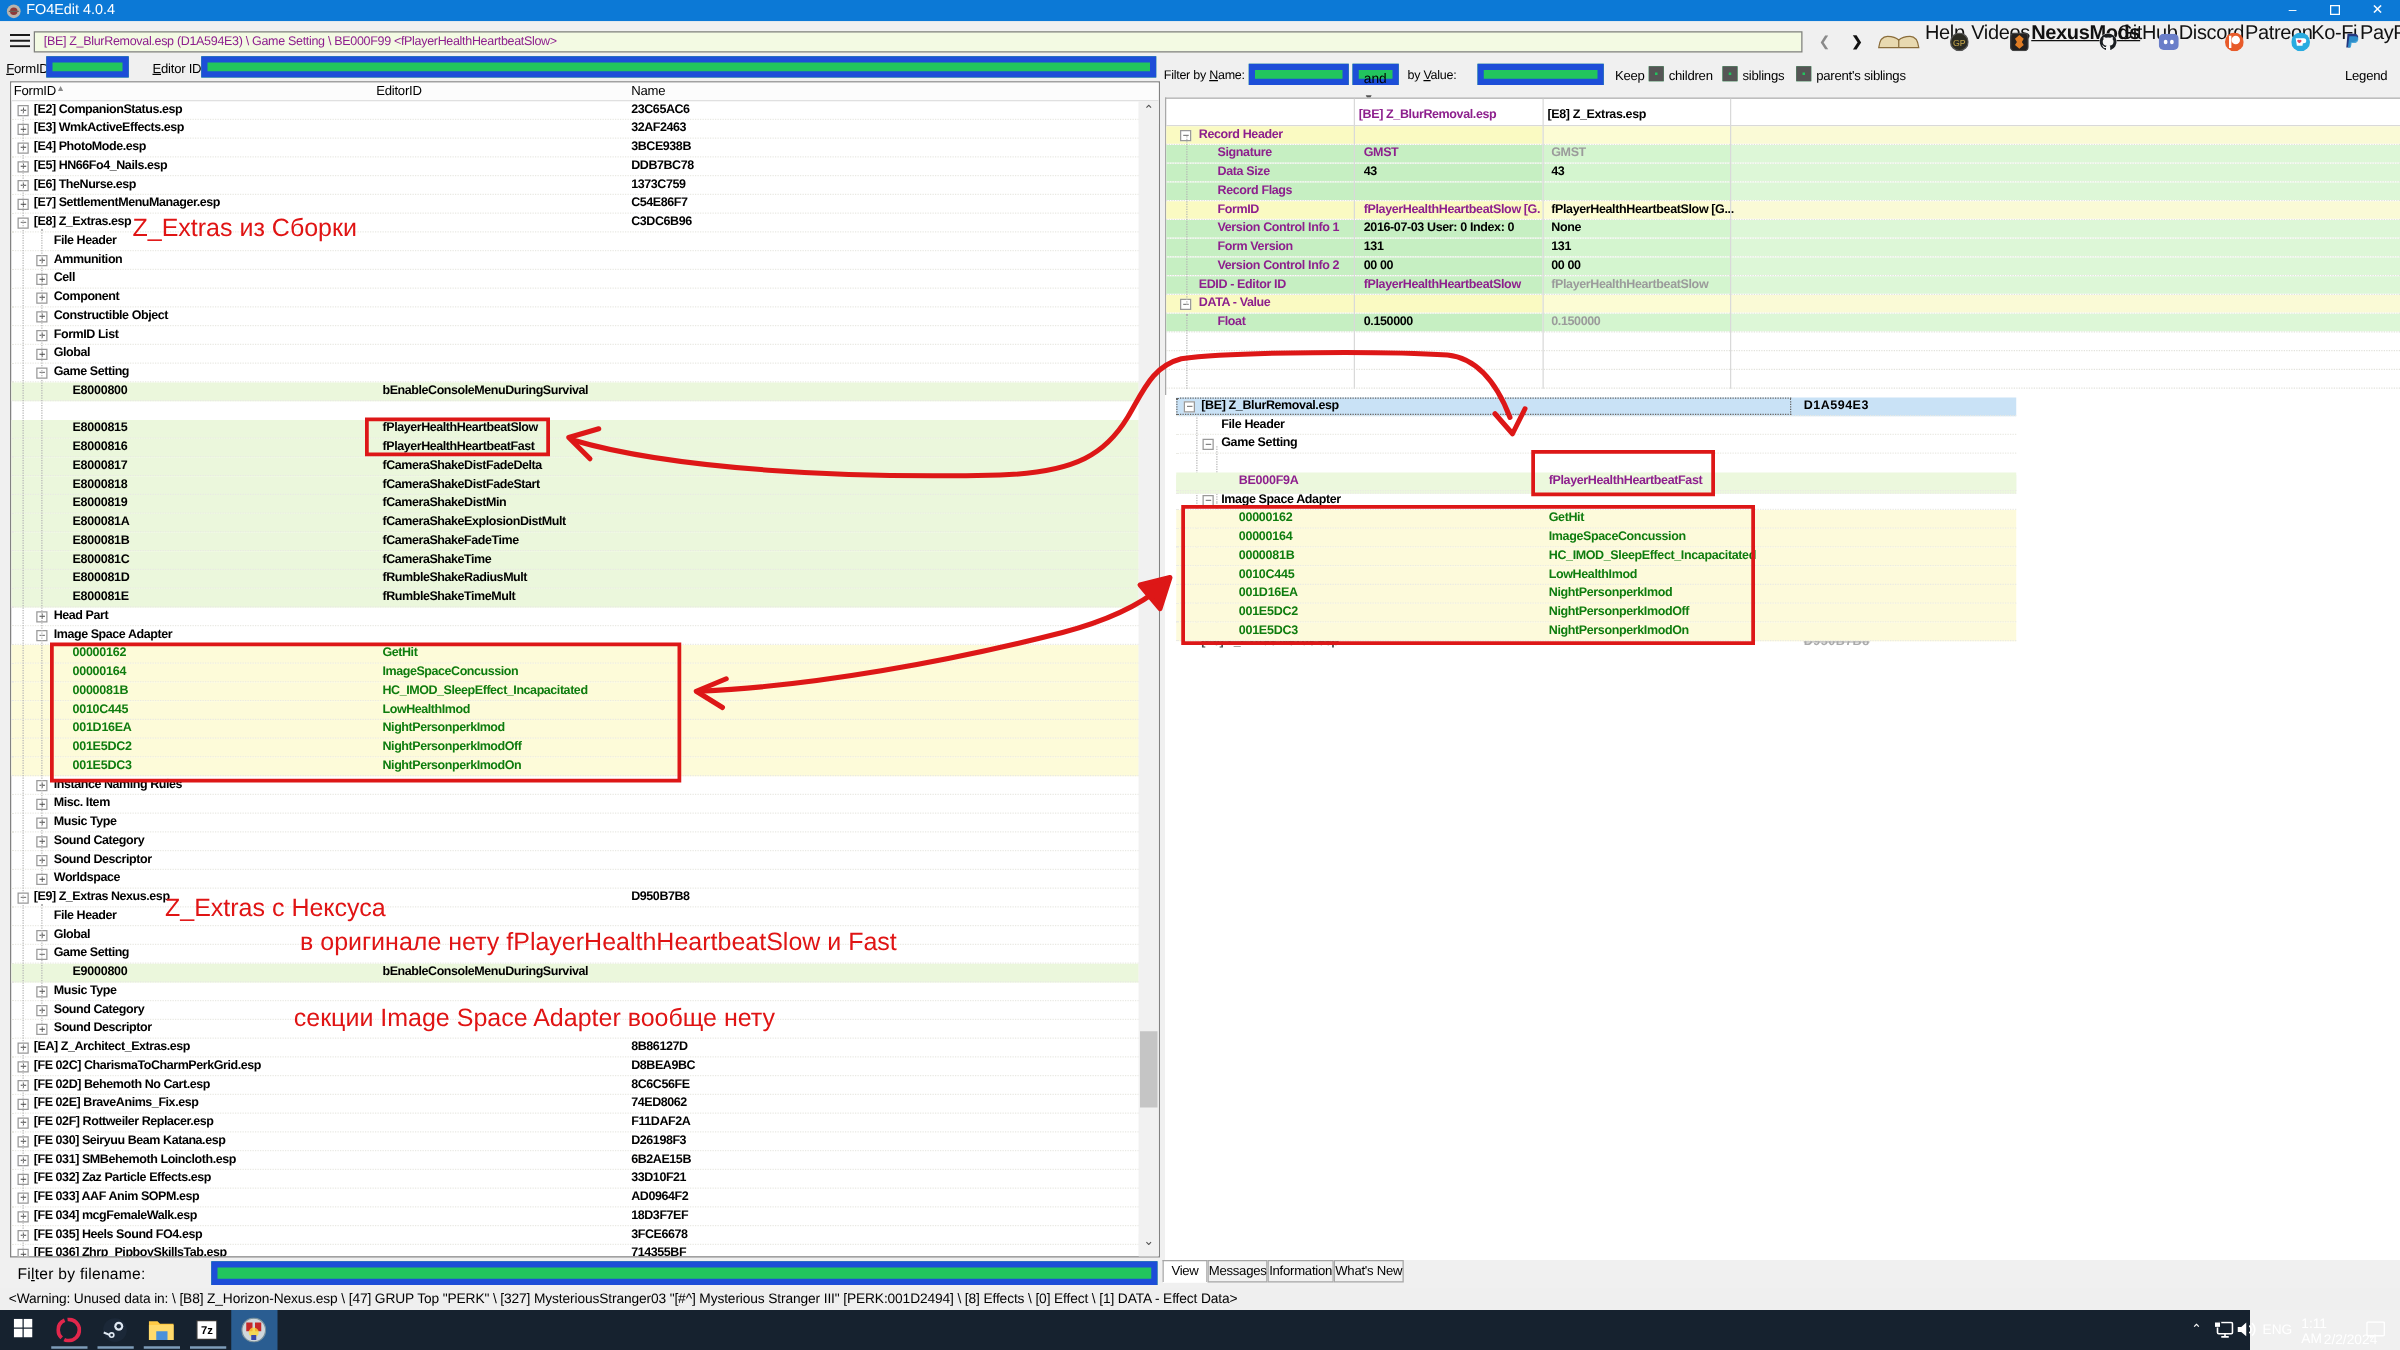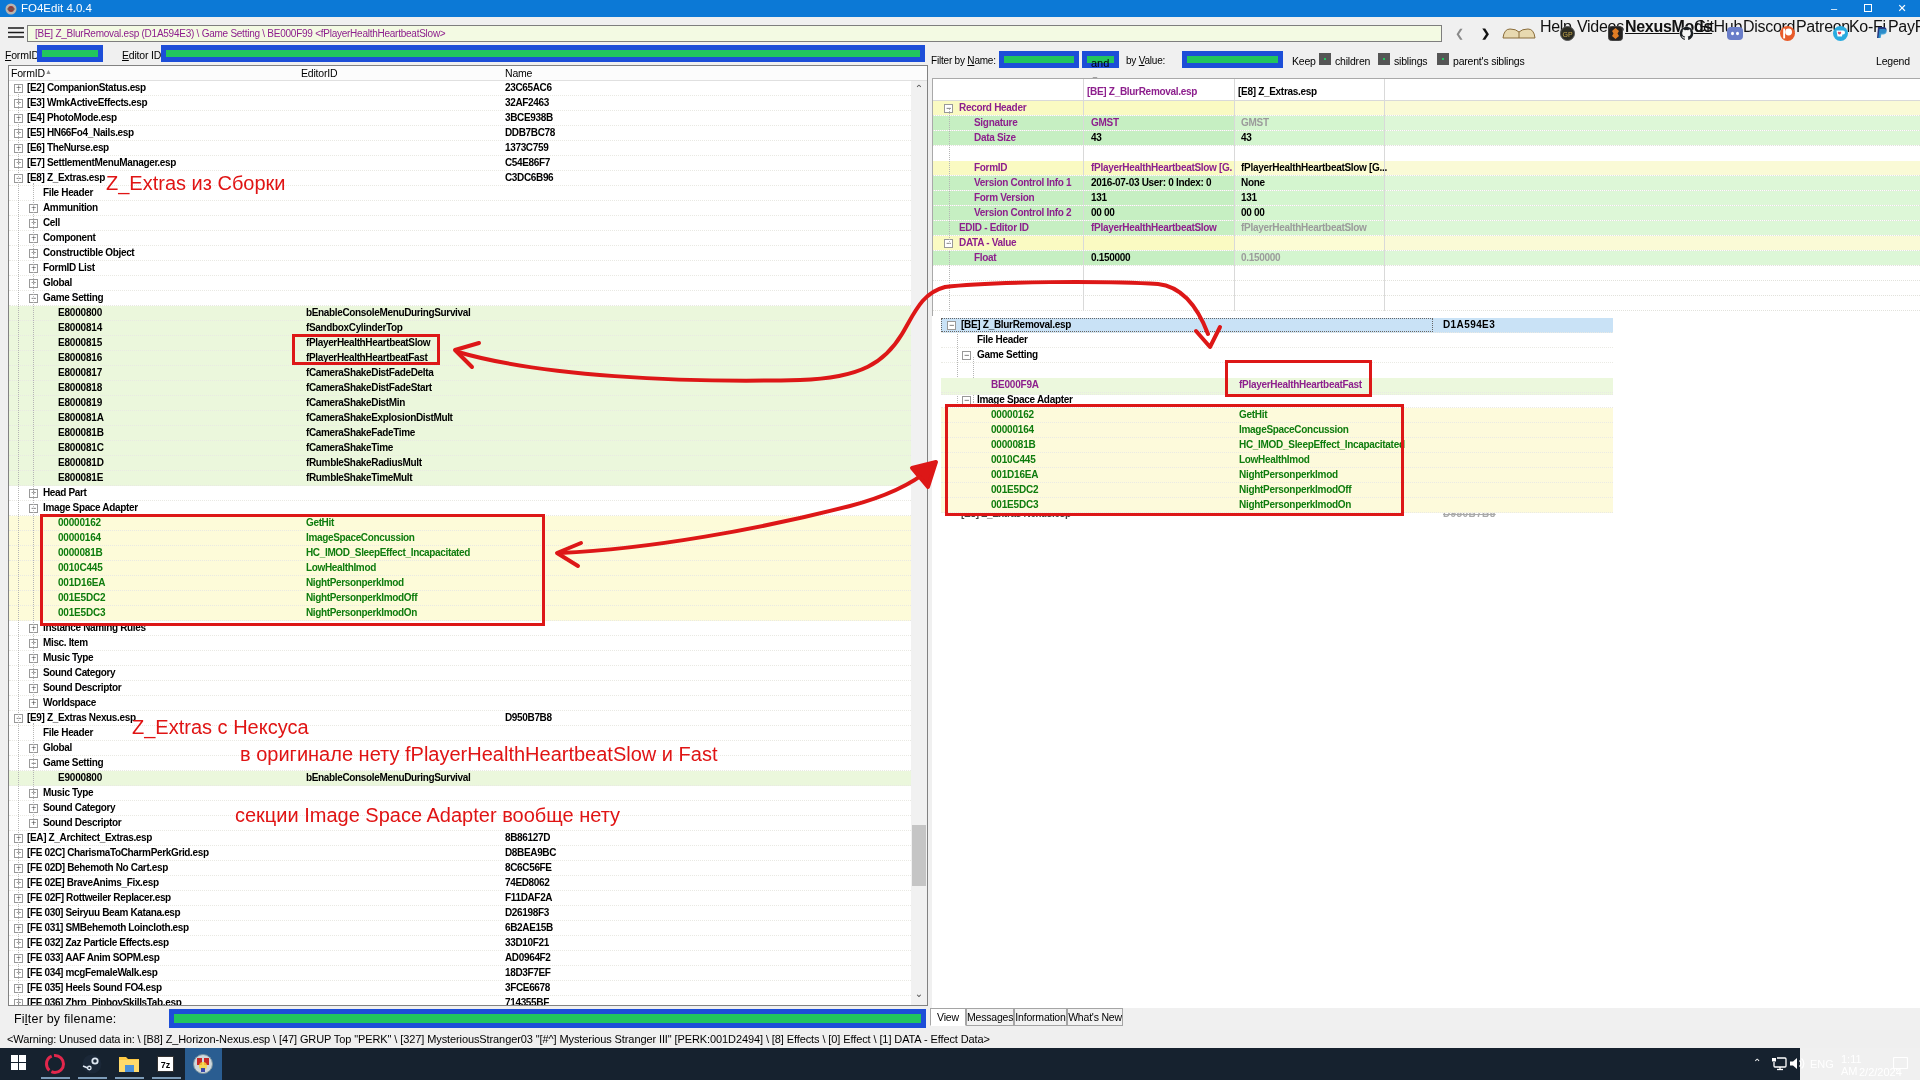--- a/index.html
+++ b/index.html
@@ -225,24 +225,20 @@
         <span class="i1">Global</span>
       </div>
 <div class="r" style="top:210px;">
         <i class="box b1">−</i>
         <span class="i1">Game Setting</span>
       </div>
 <div class="r g" style="top:225px;">
         <span class="i2 hx">E8000800</span>
         <span class="ed">bEnableConsoleMenuDuringSurvival</span>
       </div>
-<div class="r g" style="top:240px;">
-        <span class="i2 hx">E8000814</span>
-        <span class="ed">fSandboxCylinderTop</span>
-      </div>
 <div class="r g" style="top:255px;">
         <span class="i2 hx">E8000815</span>
         <span class="ed">fPlayerHealthHeartbeatSlow</span>
       </div>
 <div class="r g" style="top:270px;">
         <span class="i2 hx">E8000816</span>
         <span class="ed">fPlayerHealthHeartbeatFast</span>
       </div>
 <div class="r g" style="top:285px;">
         <span class="i2 hx">E8000817</span>
@@ -461,20 +457,26 @@
       <span class="c1 pur">GMST</span>
       <span class="c2 gry">GMST</span>
     </div>
 <div class="rr" style="top:52px;">
       <b class="abs" style="left:0;width:301px;height:14px;background:#c6efc2;"></b>
       <b class="abs" style="left:301px;width:150px;height:14px;background:#d4f5cf;"></b>
       <b class="abs" style="left:451px;width:536px;height:14px;background:#ddf7d7;"></b>
       <span class="rn1">Data Size</span>
       <span class="c1 ">43</span>
       <span class="c2 ">43</span>
+    </div>
+<div class="rr" style="top:67px;">
+      <b class="abs" style="left:0;width:301px;height:14px;background:#c6efc2;"></b>
+      <b class="abs" style="left:301px;width:150px;height:14px;background:#d4f5cf;"></b>
+      <b class="abs" style="left:451px;width:536px;height:14px;background:#ddf7d7;"></b>
+      <span class="rn1">Record Flags</span>
     </div>
 <div class="rr" style="top:82px;">
       <b class="abs" style="left:0;width:301px;height:14px;background:#fafac2;"></b>
       <b class="abs" style="left:301px;width:150px;height:14px;background:#fcfcd4;"></b>
       <b class="abs" style="left:451px;width:536px;height:14px;background:#fafad6;"></b>
       <span class="rn1">FormID</span>
       <span class="c1 pur">fPlayerHealthHeartbeatSlow [G...</span>
       <span class="c2 ">fPlayerHealthHeartbeatSlow [G...</span>
     </div>
 <div class="rr" style="top:97px;">

